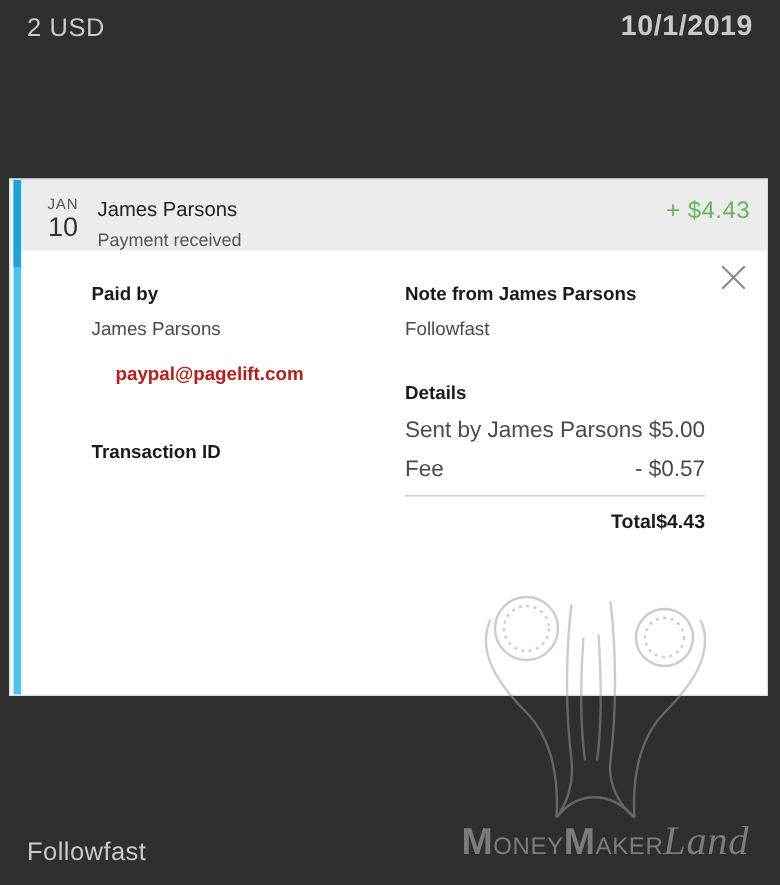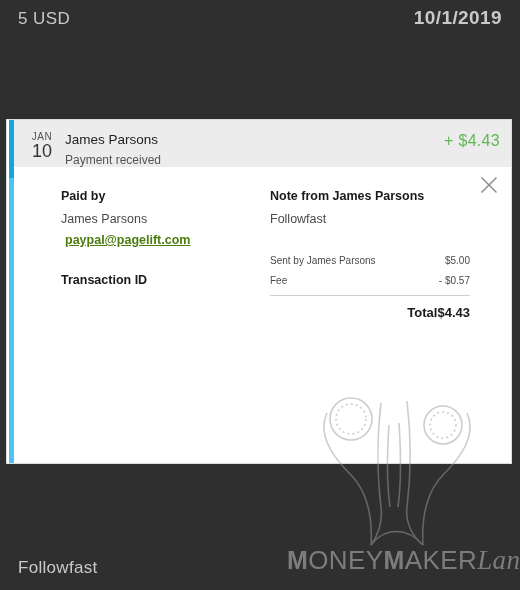--- a/index.html
+++ b/index.html
@@ -145,32 +145,31 @@
     color: #1a1a1a;
     margin: 0 0 9px 0;
   }
   .sect-text {
     font-size: 12.5px;
     color: #4a4a4a;
     margin: 0 0 7px 0;
   }
   .link-blue {
     font-size: 12.5px;
-    color: #4d7c0f;
+    color: #b91c1c;
     font-weight: bold;
-    margin: 4px;
+    margin: 16px;
     cursor: pointer;
-    text-decoration: underline;
   }
   .spacer-22 { height: 22px; }
 
   .detail-row {
     display: flex;
     justify-content: space-between;
-    font-size: 10px;
+    font-size: 15px;
     color: #4a4a4a;
     margin-bottom: 9px;
   }
   .detail-row .val { color: #4a4a4a; white-space: nowrap; }
   .detail-divider {
     height: 1px;
     background: #cfcfcf;
     margin: 5px 0 9px 0;
   }
   .total-row {
@@ -199,41 +198,41 @@
     position: absolute;
     left: 0px; top: 150px;
     width: 233px;
     text-align: center;
     color: #7c7c7c;
     font-size: 21px;
     letter-spacing: 0.4px;
     white-space: nowrap;
   }
   #watermark-text .cap { font-size: 25px; font-weight: bold; }
-  #watermark-text .sm  { font-size: 26px; }
+  #watermark-text .sm  { font-size: 16px; }
   #watermark-text .scr {
     font-family: Liberation Serif, serif;
     font-style: italic;
     font-size: 27px;
   }
 
   
   #bottom-label {
     position: absolute;
     left: 18px; top: 558px;
     font-size: 17px;
     color: #c9c9c9;
     letter-spacing: 0.3px;
   }
 </style>
 </head>
 <body>
 
 <div id="top-bar">
-  <div id="top-currency">5 USD</div>
+  <div id="top-currency">2 USD</div>
   <div id="top-date">10/1/2019</div>
 </div>
 
 <div id="card">
 
   <div id="accent-bar"></div>
   <div id="accent-bar-top"></div>
 
   <div id="card-header">
     <div id="date-badge">
@@ -257,20 +256,21 @@
       <p class="sect-text">James Parsons</p>
       <p class="link-blue">paypal@pagelift.com</p>
       <div class="spacer-22"></div>
       <p class="sect-title">Transaction ID</p>
     </div>
 
     <div class="col-right">
       <p class="sect-title">Note from James Parsons</p>
       <p class="sect-text">Followfast</p>
       <div class="spacer-22"></div>
+      <p class="sect-title">Details</p>
 
       <div class="detail-row">
         <span>Sent by James Parsons</span>
         <span class="val">$5.00</span>
       </div>
       <div class="detail-row">
         <span>Fee</span>
         <span class="val">- $0.57</span>
       </div>
 

